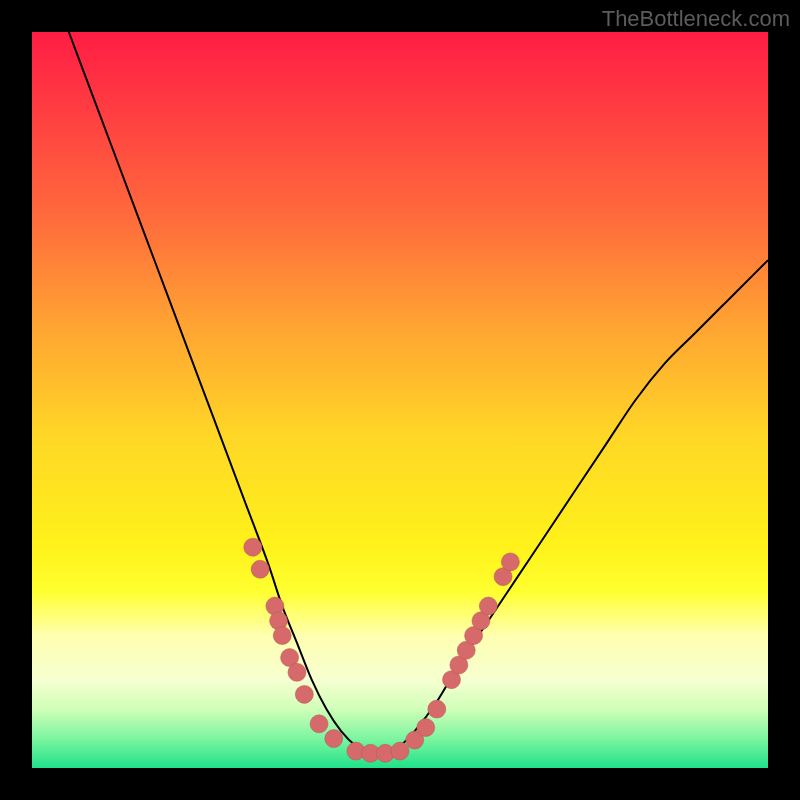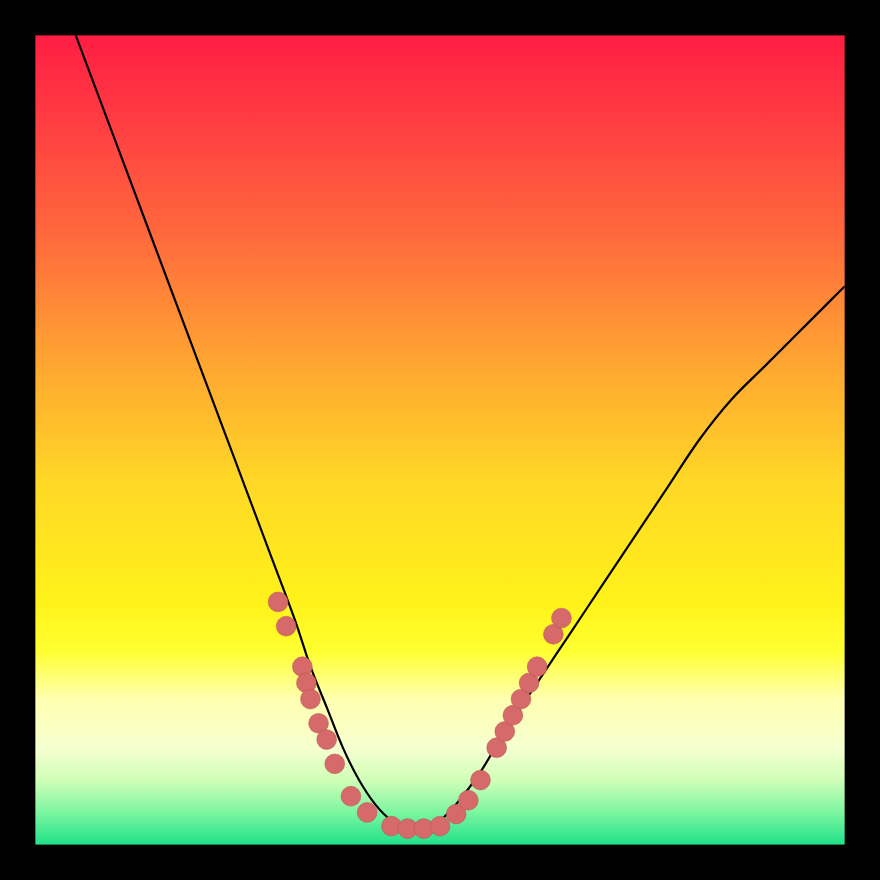--- a/index.html
+++ b/index.html
@@ -77,13 +77,14 @@
         <circle cx="419.52" cy="647.6800000000001" r="9" fill="#d66a6a" stroke="#b95353" stroke-width="0.5"></circle>
         <circle cx="426.88" cy="632.96" r="9" fill="#d66a6a" stroke="#b95353" stroke-width="0.5"></circle>
         <circle cx="434.23999999999995" cy="618.24" r="9" fill="#d66a6a" stroke="#b95353" stroke-width="0.5"></circle>
         <circle cx="441.59999999999997" cy="603.52" r="9" fill="#d66a6a" stroke="#b95353" stroke-width="0.5"></circle>
         <circle cx="448.96" cy="588.8" r="9" fill="#d66a6a" stroke="#b95353" stroke-width="0.5"></circle>
         <circle cx="456.32" cy="574.08" r="9" fill="#d66a6a" stroke="#b95353" stroke-width="0.5"></circle>
         <circle cx="471.04" cy="544.64" r="9" fill="#d66a6a" stroke="#b95353" stroke-width="0.5"></circle>
         <circle cx="478.40000000000003" cy="529.92" r="9" fill="#d66a6a" stroke="#b95353" stroke-width="0.5"></circle>
       </g>
   </svg>
+  <div class="watermark">TheBottleneck.com</div>
 </div>
 
 </body></html>

